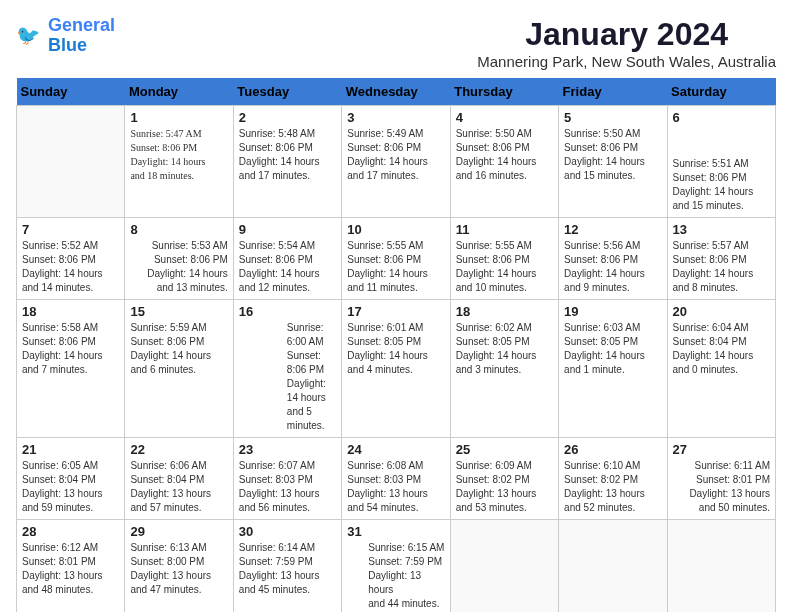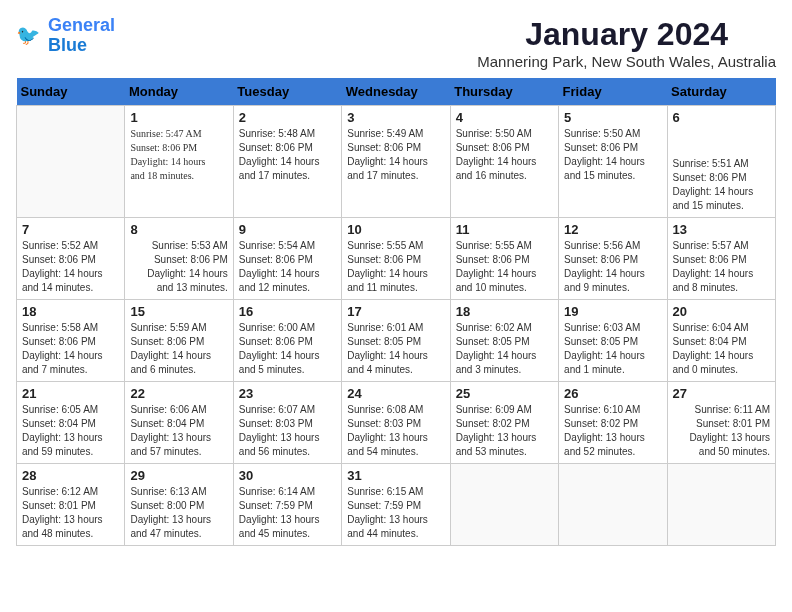--- a/index.html
+++ b/index.html
@@ -218,21 +218,21 @@
         </td>
         <td>
           <div class="day-number">15</div>
           <div class="day-info" style="white-space: pre-line;">Sunrise: 5:59 AM
 Sunset: 8:06 PM
 Daylight: 14 hours
 and 6 minutes.</div>
         </td>
         <td>
           <div class="day-number">16</div>
-          <div class="day-info" style="white-space: pre-line;">Sunrise: 6:00 AM
+          <div class="day-info" style="white-space: pre-line; margin-left: 48px;">Sunrise: 6:00 AM
 Sunset: 8:06 PM
 Daylight: 14 hours
 and 5 minutes.</div>
         </td>
         <td>
           <div class="day-number">17</div>
           <div class="day-info" style="white-space: pre-line;">Sunrise: 6:01 AM
 Sunset: 8:05 PM
 Daylight: 14 hours
 and 4 minutes.</div>
@@ -327,21 +327,21 @@
         </td>
         <td>
           <div class="day-number">30</div>
           <div class="day-info" style="white-space: pre-line;">Sunrise: 6:14 AM
 Sunset: 7:59 PM
 Daylight: 13 hours
 and 45 minutes.</div>
         </td>
         <td>
           <div class="day-number">31</div>
-          <div class="day-info" style="white-space: pre-line;">Sunrise: 6:15 AM
+          <div class="day-info" style="white-space: pre-line; margin-left: 21px;">Sunrise: 6:15 AM
 Sunset: 7:59 PM
 Daylight: 13 hours
 and 44 minutes.</div>
         </td>
         <td class="empty"></td>
         <td class="empty"></td>
         <td class="empty"></td>
       </tr>
     </tbody>
 </table>

